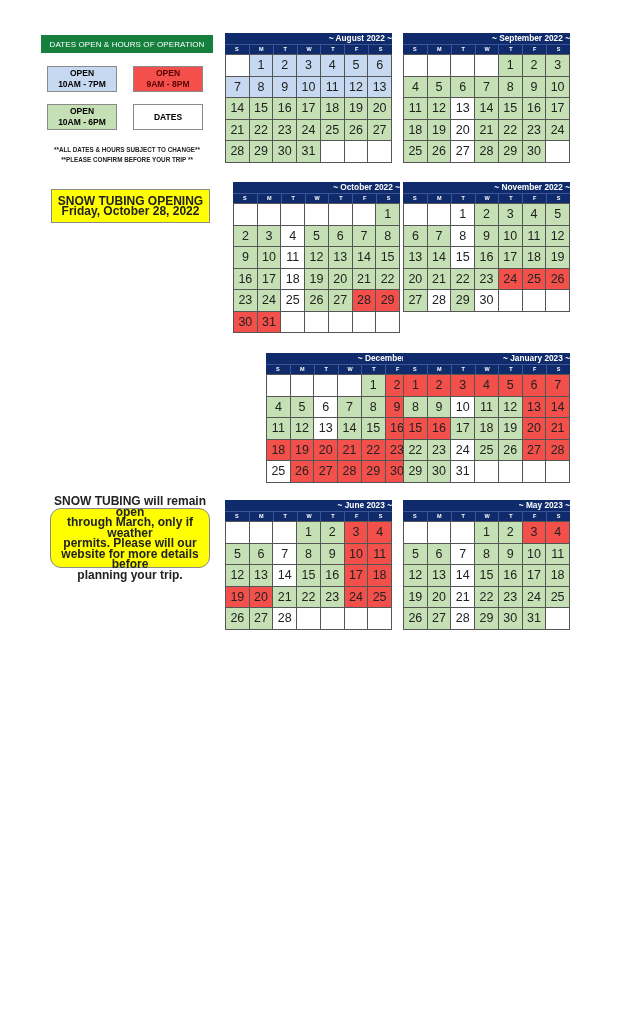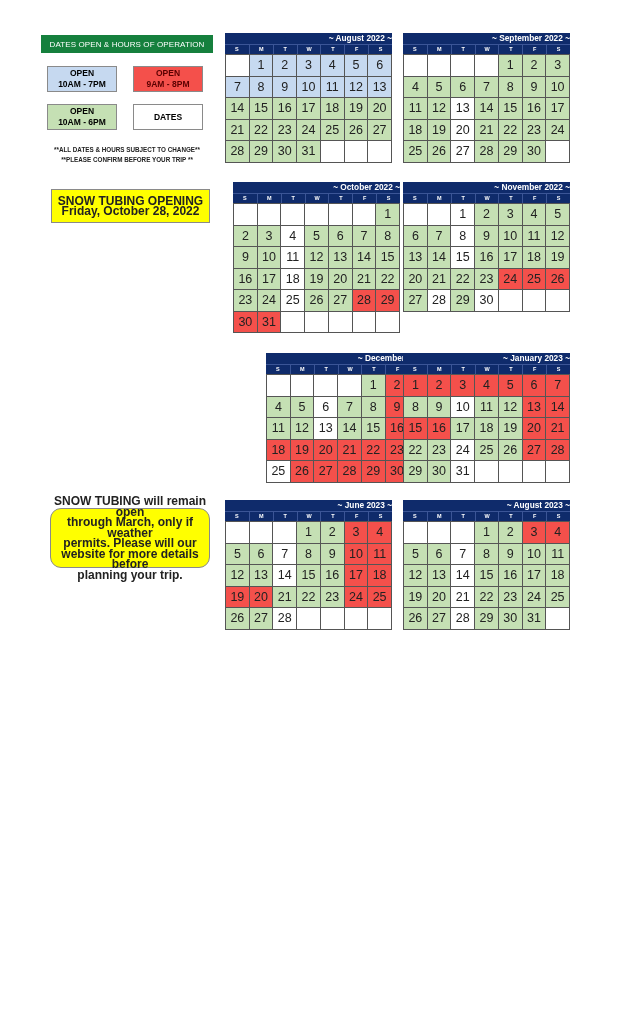--- a/index.html
+++ b/index.html
@@ -401,21 +401,21 @@
       <div class="cell c-G">26</div>
       <div class="cell c-G">27</div>
       <div class="cell c-W">28</div>
       <div class="cell c-E"></div>
       <div class="cell c-E"></div>
       <div class="cell c-E"></div>
       <div class="cell c-E"></div>
     </div>
   </div>
 <div class="cal" style="left:403px;top:500px;">
-    <div class="cal-title">~ August 2023 ~</div>
+    <div class="cal-title">~ May 2023 ~</div>
     <div class="cal-dow">
       <span>S</span>
       <span>M</span>
       <span>T</span>
       <span>W</span>
       <span>T</span>
       <span>F</span>
       <span>S</span>
     </div>
     <div class="cal-grid">

